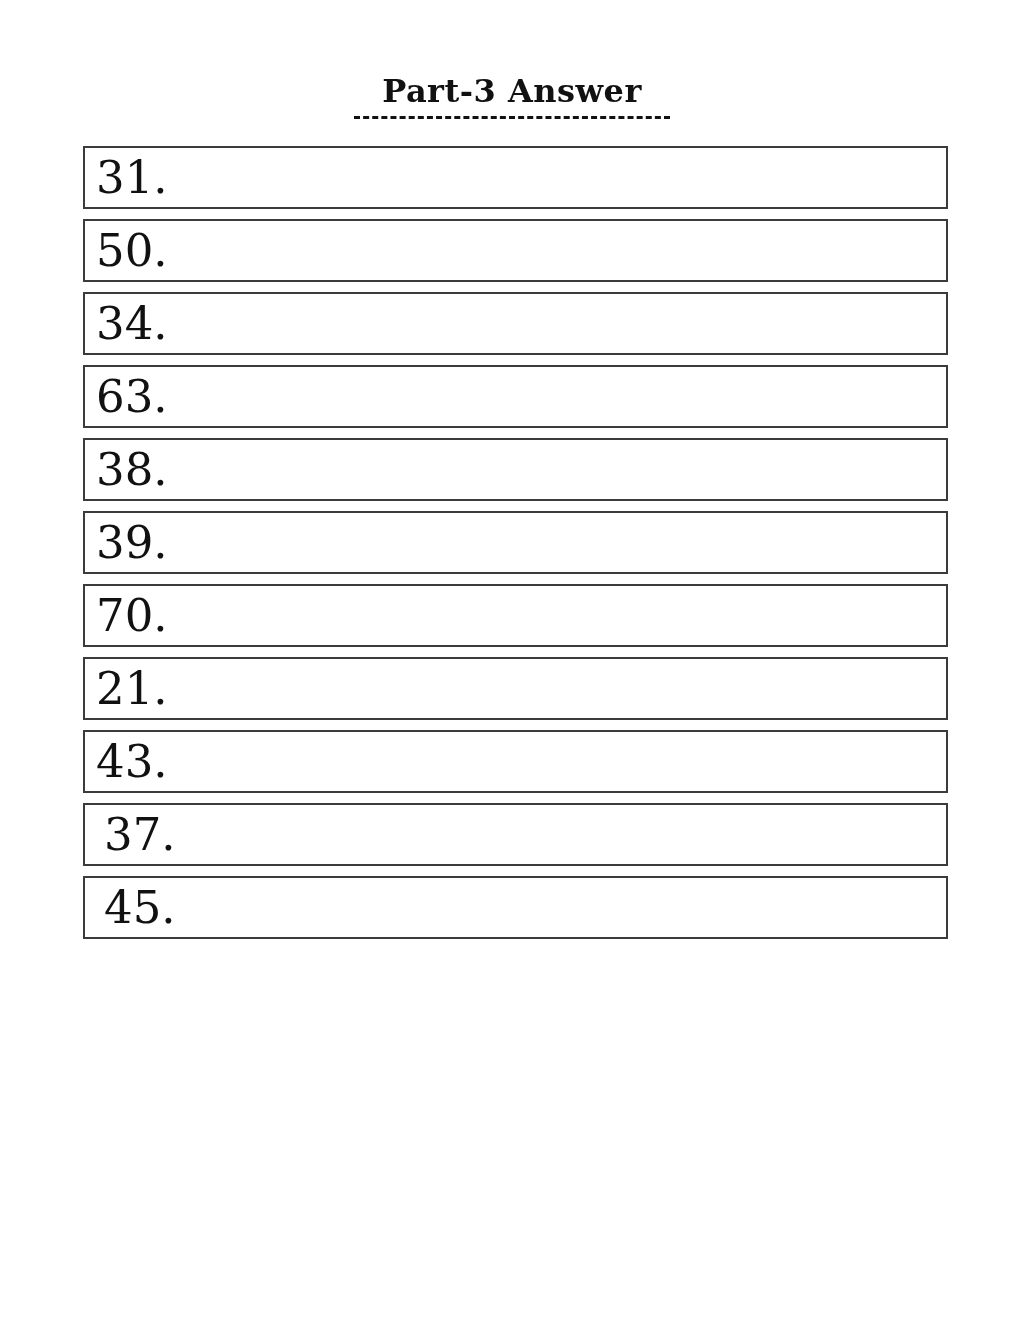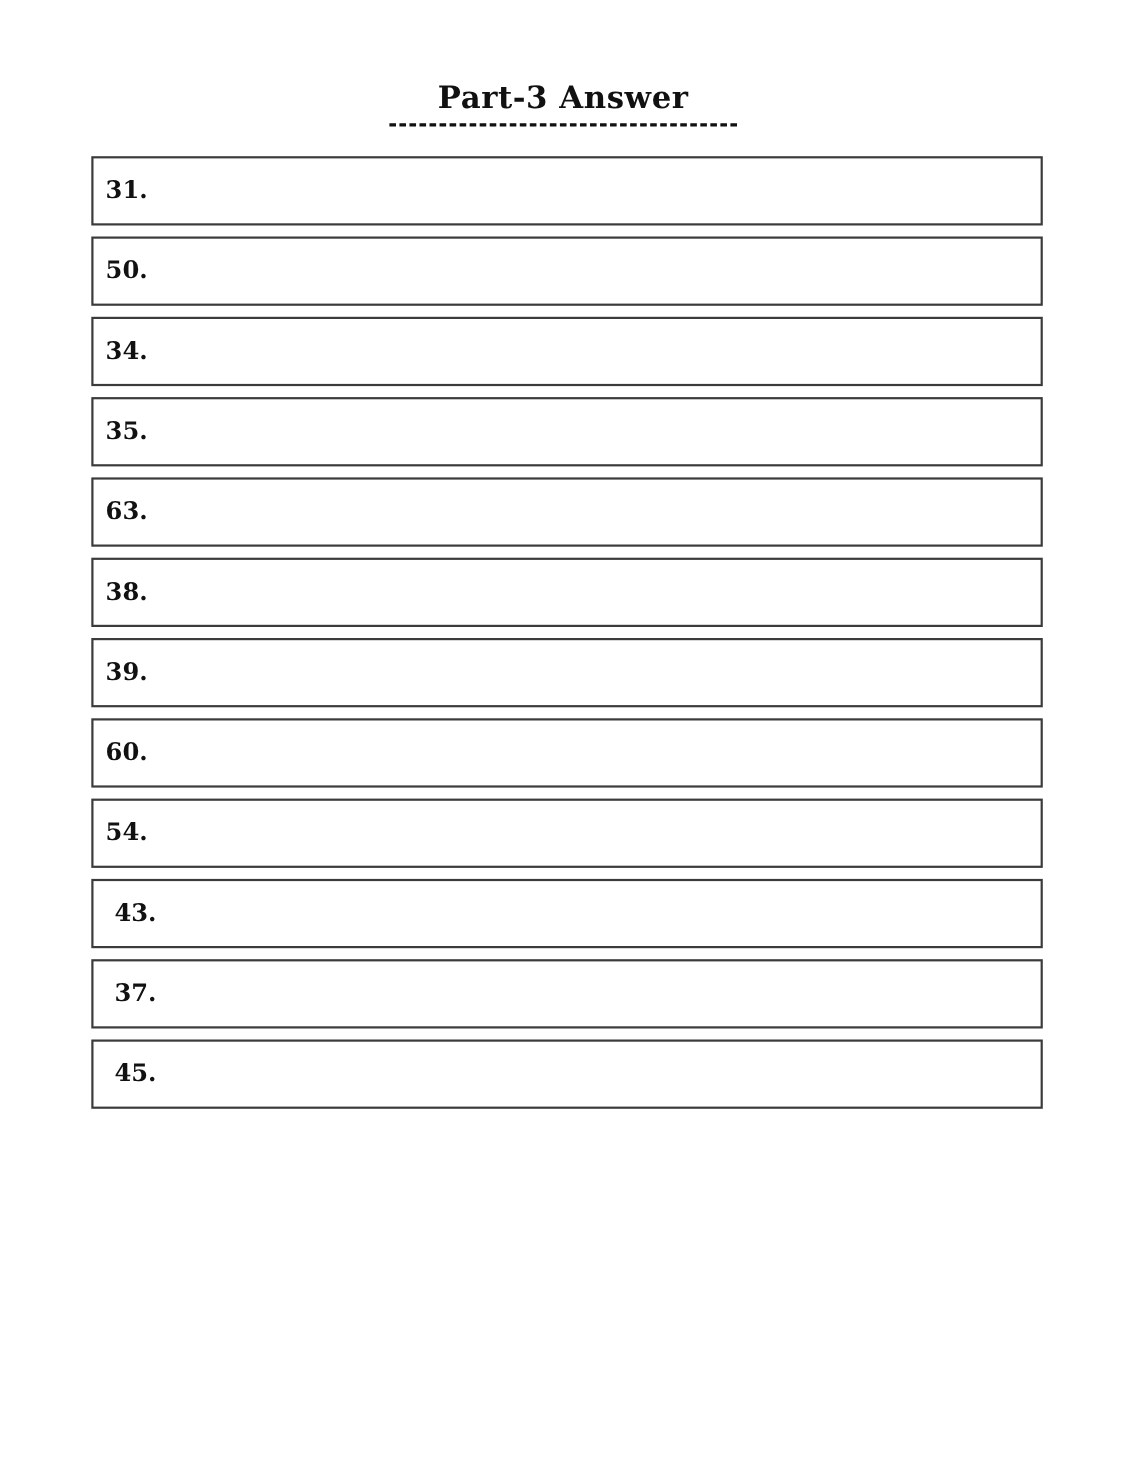--- a/index.html
+++ b/index.html
@@ -11,21 +11,21 @@
     height: 1326px;
     background: var(--bg, #ffffff);
     font-family: "DejaVu Serif", serif;
     overflow: hidden;
   }
   .header {
     text-align: center;
     padding-top: 72px;
   }
   .title {
-    font-size: 28px;
+    font-size: 32px;
     line-height: 1.2;
     font-weight: 700;
     color: var(--text, #111111);
     letter-spacing: 0.5px;
   }
   .dash-line {
     width: 316px;
     height: 0;
     margin: 6px auto 0 auto;
     border-bottom: 3px dashed var(--text, #111111);
@@ -38,22 +38,22 @@
     box-sizing: border-box;
     width: 865px;
     height: 63px;
     border: 2px solid var(--border, #3b3b3b);
     background: var(--bg, #ffffff);
     margin-bottom: 10px;
     display: flex;
     align-items: center;
   }
   .answer-num {
-    font-size: 22px;
-    font-weight: 700;
+    font-size: 45px;
+    font-weight: 400;
     color: var(--text, #111111);
     padding-left: 11px;
     line-height: 1;
   }
   
   .answer-box:nth-child(n+10) .answer-num {
     padding-left: 19px;
   }
 </style>
 </head>
@@ -71,44 +71,41 @@
 
   <div class="answer-box">
     <span class="answer-num">50.</span>
   </div>
 
 
   <div class="answer-box">
     <span class="answer-num">34.</span>
   </div>
 
-  <div class="answer-box">
-    <span class="answer-num">35.</span>
-  </div>
 
   <div class="answer-box">
     <span class="answer-num">63.</span>
   </div>
 
 
   <div class="answer-box">
     <span class="answer-num">38.</span>
   </div>
 
   <div class="answer-box">
     <span class="answer-num">39.</span>
   </div>
 
   <div class="answer-box">
-    <span class="answer-num">60.</span>
+    <span class="answer-num">70.</span>
   </div>
 
 
   <div class="answer-box">
-    <span class="answer-num">54.</span>
+    <span class="answer-num">21.</span>
   </div>
 
   <div class="answer-box">
     <span class="answer-num">43.</span>
   </div>
 
   <div class="answer-box">
     <span class="answer-num">37.</span>
   </div>
 

